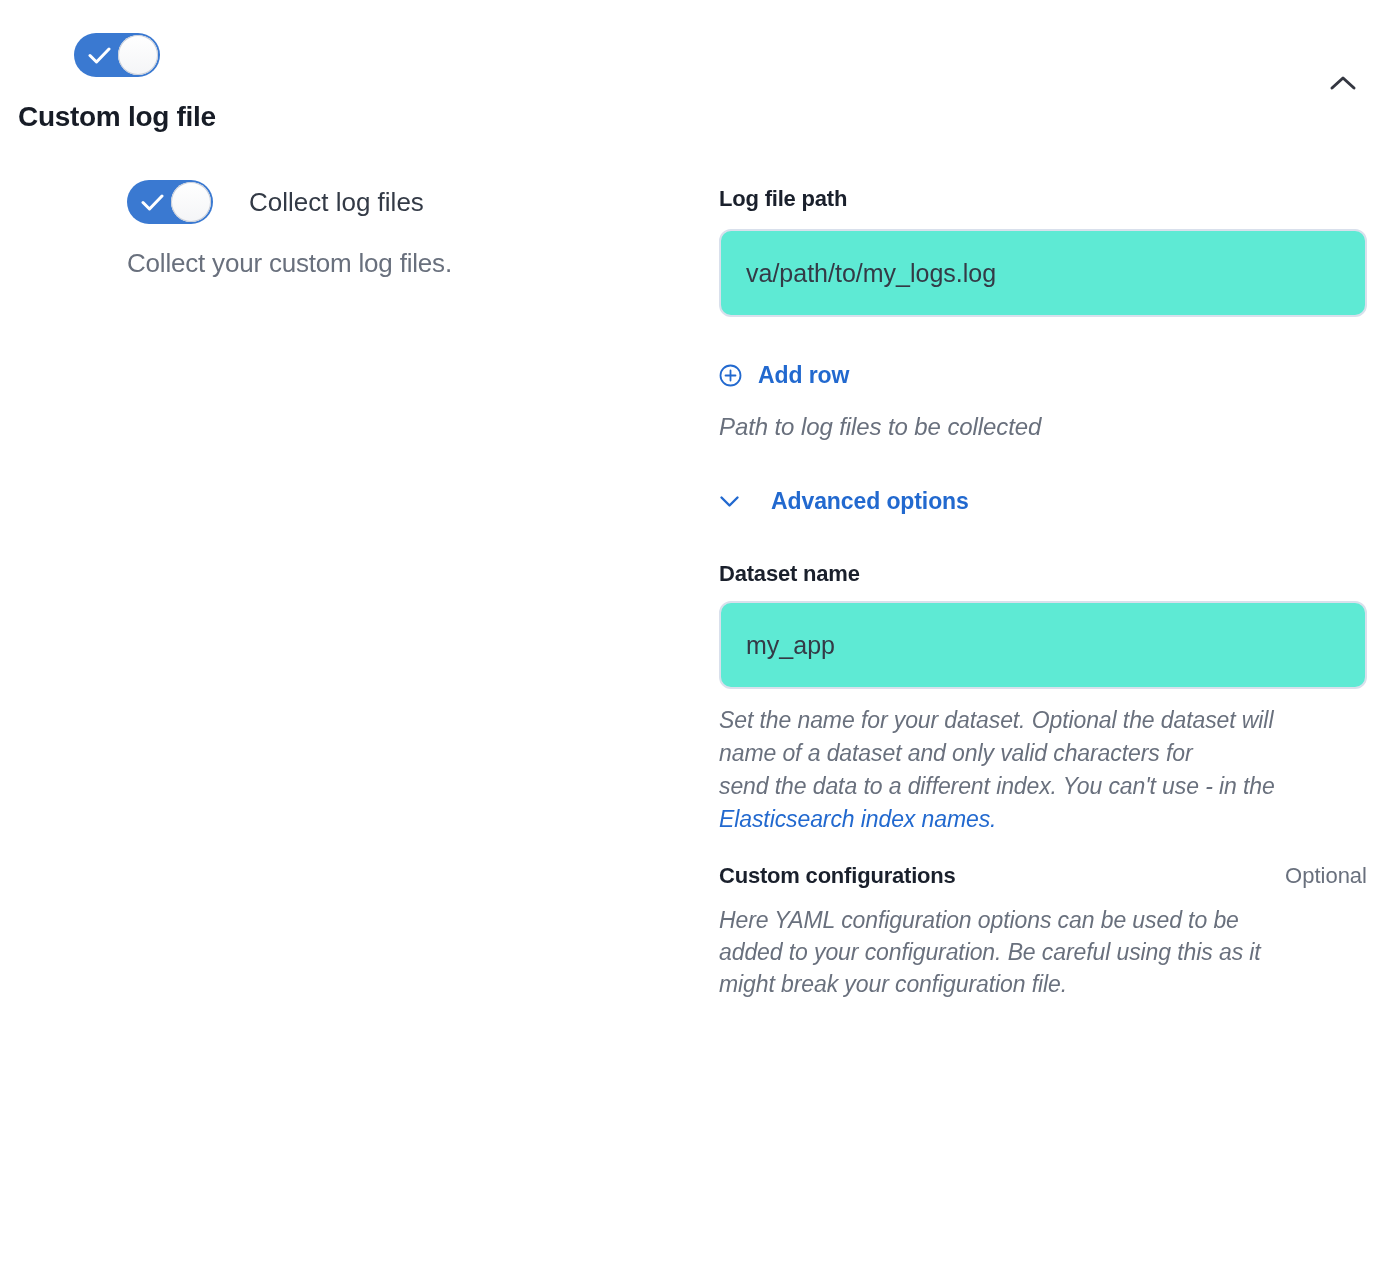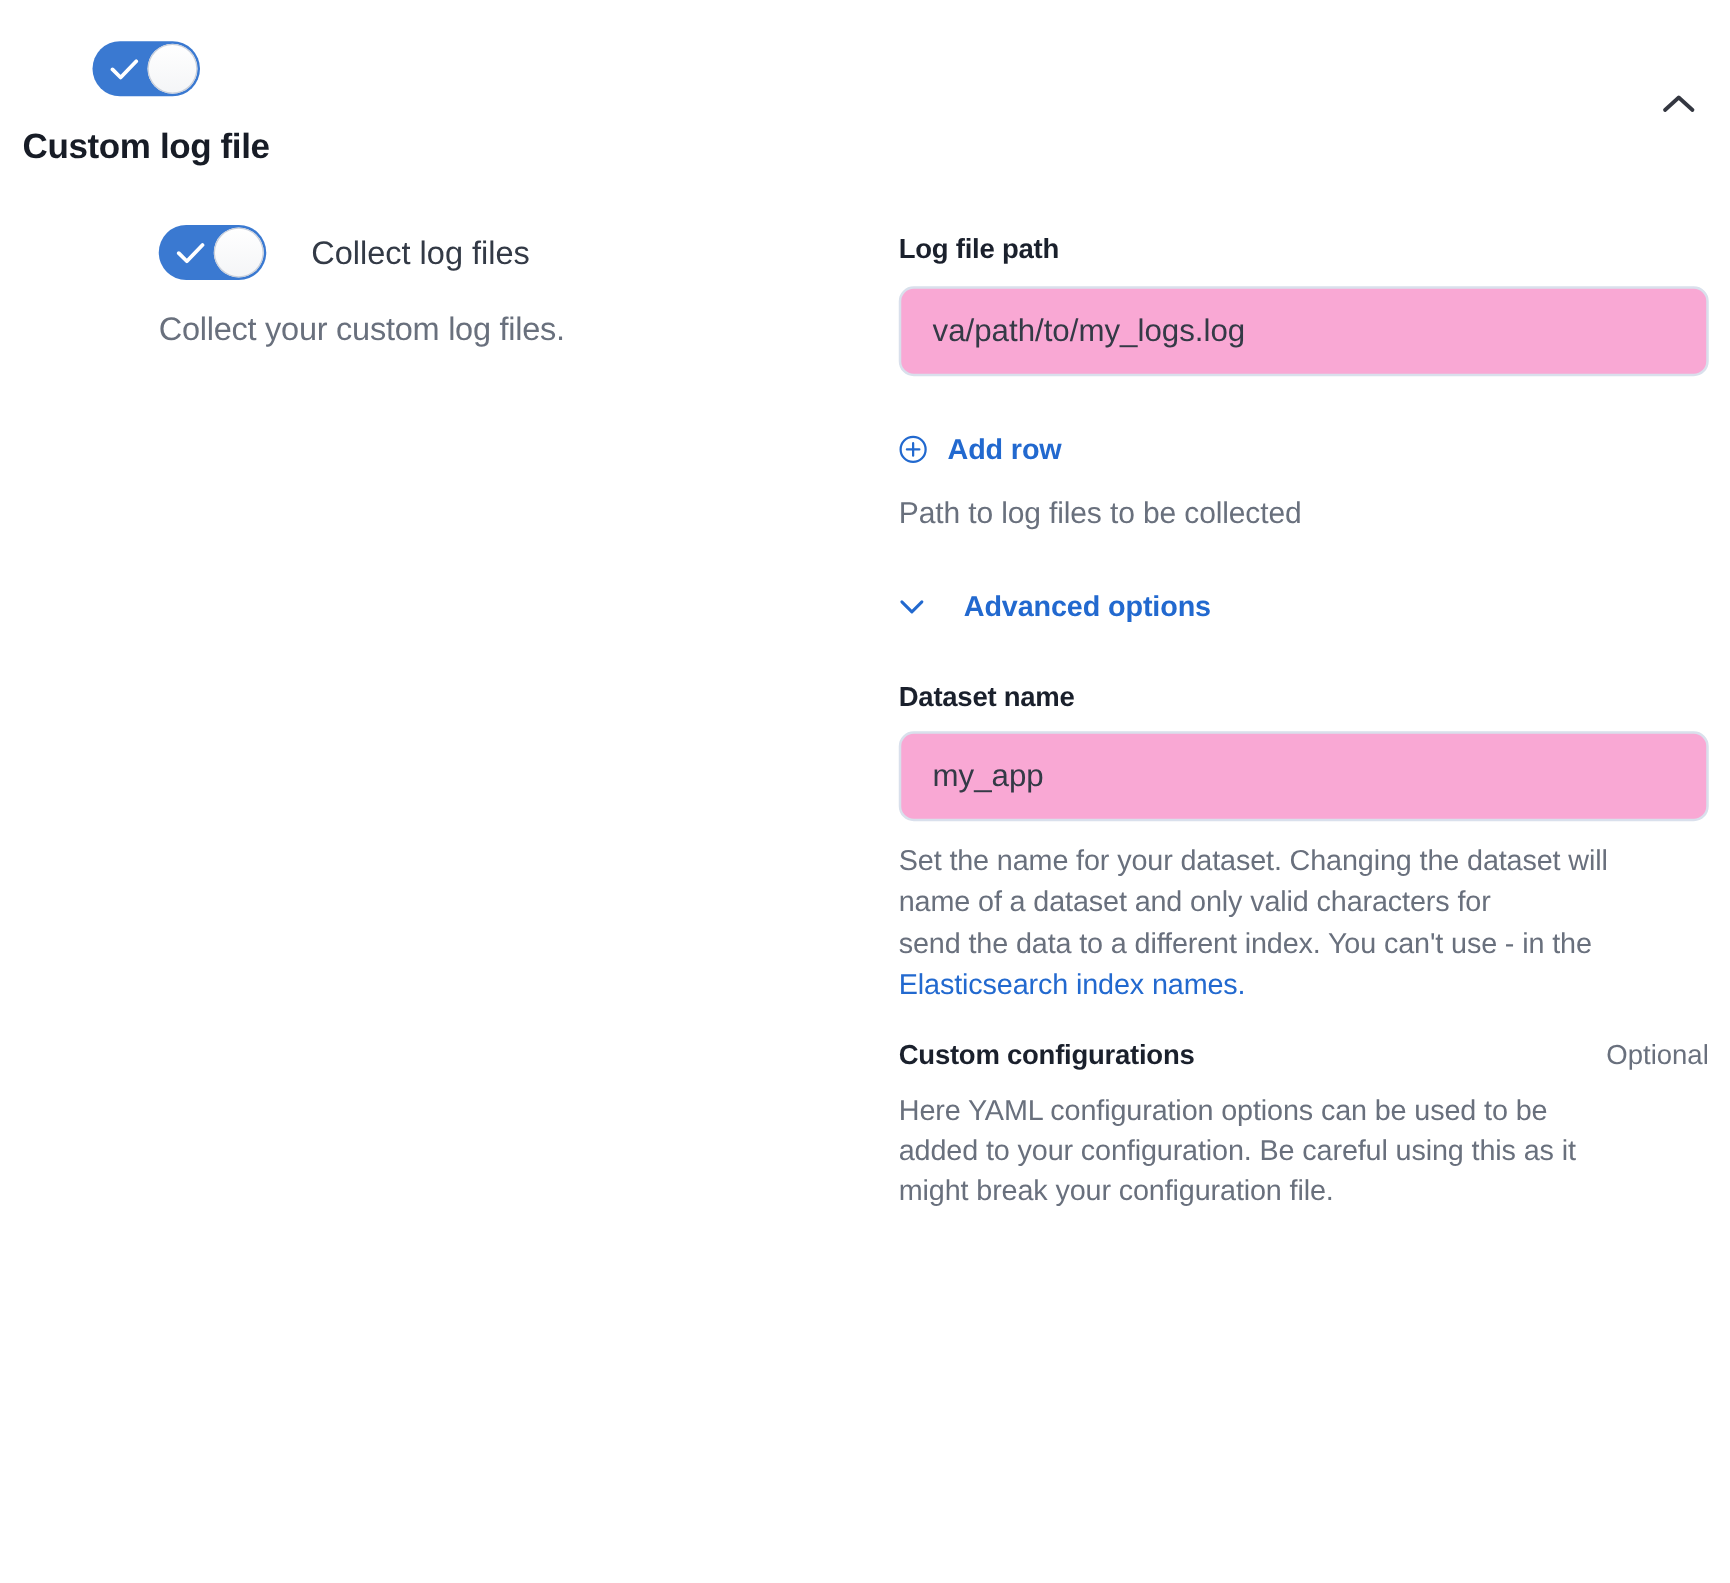--- a/index.html
+++ b/index.html
@@ -34,29 +34,29 @@
   .col-right { width: 648px; flex: none; }
 
   
   .stream-row { display: flex; align-items: center; gap: 36px; }
   .stream-label { font-size: 26px; color: #333a46; }
   .stream-desc { margin-top: 24px; font-size: 26px; color: #69707d; letter-spacing: -0.2px; }
 
   
   .form-label { font-size: 22px; font-weight: 700; color: #1a202c; letter-spacing: -0.2px; }
   .label-first { margin-top: 6px; }
-  .field { width: 648px; height: 72px; margin-top: 17px;
-    border: 2px solid #d9e0ec; border-radius: 12px; background: #f9a8d4;
+  .field { width: 648px; height: 88px; margin-top: 17px;
+    border: 2px solid #d9e0ec; border-radius: 12px; background: #5eead4;
     font-family: inherit; font-size: 25px; color: #343a46; padding: 0 25px; outline: none; }
   .link-btn { display: flex; align-items: center; gap: 16px; background: none; border: none;
     padding: 0; cursor: pointer; color: #2269cf; font-size: 23px; font-weight: 600;
     font-family: inherit; letter-spacing: -0.1px; }
   .add-row { margin-top: 45px; }
   .advanced { margin-top: 47px; gap: 31px; }
-  .help { font-size: 23px; color: #69707d; letter-spacing: -0.1px; }
+  .help { font-size: 23px; color: #69707d; letter-spacing: -0.1px; font-style: italic; }
   .help-single { margin-top: 24px; font-size: 24px; }
   .label-dataset { margin-top: 46px; }
   .dataset-help { margin-top: 15px; line-height: 33px; white-space: nowrap; font-size: 23px; }
   .inline-link { color: #2269cf; text-decoration: none; cursor: pointer; }
   .config-row { display: flex; justify-content: space-between; align-items: baseline; margin-top: 27px; }
   .optional { font-size: 22px; font-weight: 400; color: #69707d; }
   .code-editor { margin-top: 15px; width: 648px; height: 317px; background: #f3f5f9; cursor: text; }
   .code-line { height: 36px; display: flex; align-items: center; padding-left: 8px;
     font-family: "Liberation Mono", monospace; font-size: 24px; }
   .code-line.active { background: #dce3ef; }
@@ -121,21 +121,21 @@
         <svg width="21" height="13" viewBox="0 0 21 13">
           <path d="M2.5 2.5 L10.5 10.5 L18.5 2.5" stroke="#2269cf" stroke-width="2.4" fill="none" stroke-linecap="round" stroke-linejoin="round"></path>
         </svg>
         <span>Advanced options</span>
       </button>
 
       <div class="form-label label-dataset">Dataset name</div>
       <input class="field" type="text" readonly="" style="margin-top: 14px;" value="my_app">
 
       <div class="help dataset-help">
-        <div>Set the name for your dataset. Changing the dataset will</div>
+        <div>Set the name for your dataset. Optional the dataset will</div>
         <div>name of a dataset and only valid characters for</div>
         <div>send the data to a different index. You can't use - in the</div>
         <div><a class="inline-link" href="#">Elasticsearch index names.</a></div>
       </div>
 
       <div class="config-row">
         <div class="form-label">Custom configurations</div>
         <span class="optional">Optional</span>
       </div>
 

